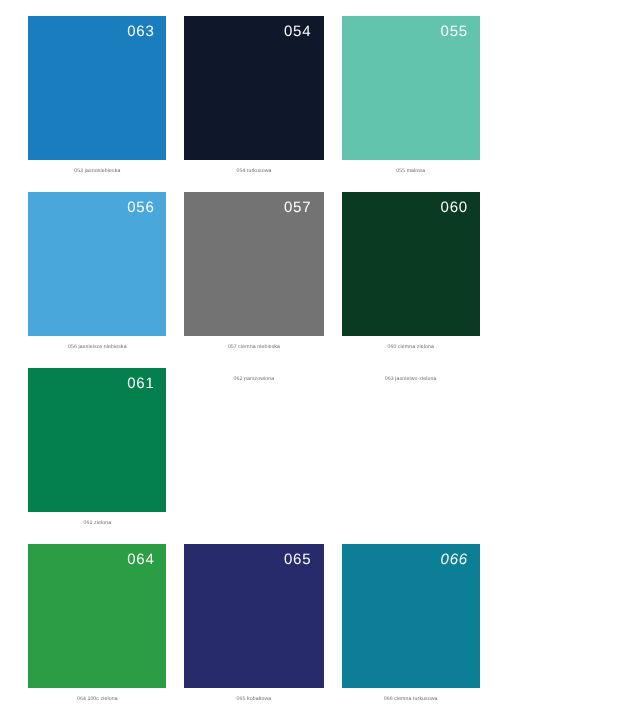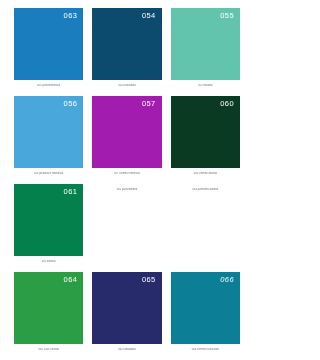--- a/index.html
+++ b/index.html
@@ -74,42 +74,42 @@
   <div class="swatch-grid">
 
     <div class="swatch-cell">
       <div class="swatch-chip" style="background-color: rgb(26, 125, 190);">
         <span class="swatch-number" style="color: rgb(255, 255, 255);">063</span>
       </div>
       <div class="swatch-caption" style="color: rgb(109, 109, 109);">053 jasnoniebieska</div>
     </div>
 
     <div class="swatch-cell">
-      <div class="swatch-chip" style="background-color: #0c4a6e;">
+      <div class="swatch-chip" style="background-color: #0f172a;">
         <span class="swatch-number" style="color: rgb(255, 255, 255);">054</span>
       </div>
       <div class="swatch-caption" style="color: rgb(109, 109, 109);">054 turkusowa</div>
     </div>
 
     <div class="swatch-cell">
       <div class="swatch-chip" style="background-color: rgb(99, 196, 174);">
         <span class="swatch-number" style="color: rgb(255, 255, 255);">055</span>
       </div>
       <div class="swatch-caption" style="color: rgb(109, 109, 109);">055 malowa</div>
     </div>
 
     <div class="swatch-cell">
       <div class="swatch-chip" style="background-color: rgb(74, 167, 219);">
         <span class="swatch-number" style="color: rgb(255, 255, 255);">056</span>
       </div>
       <div class="swatch-caption" style="color: rgb(109, 109, 109);">056 jasnieisze niebieska</div>
     </div>
 
     <div class="swatch-cell">
-      <div class="swatch-chip" style="background-color: #a21caf;">
+      <div class="swatch-chip" style="background-color: #737373;">
         <span class="swatch-number" style="color: rgb(255, 255, 255);">057</span>
       </div>
       <div class="swatch-caption" style="color: rgb(109, 109, 109);">057 ciemna niebieska</div>
     </div>
 
     <div class="swatch-cell">
       <div class="swatch-chip" style="background-color: rgb(11, 58, 34);">
         <span class="swatch-number" style="color: rgb(255, 255, 255);">060</span>
       </div>
       <div class="swatch-caption" style="color: rgb(109, 109, 109);">060 ciemna zielona</div>

